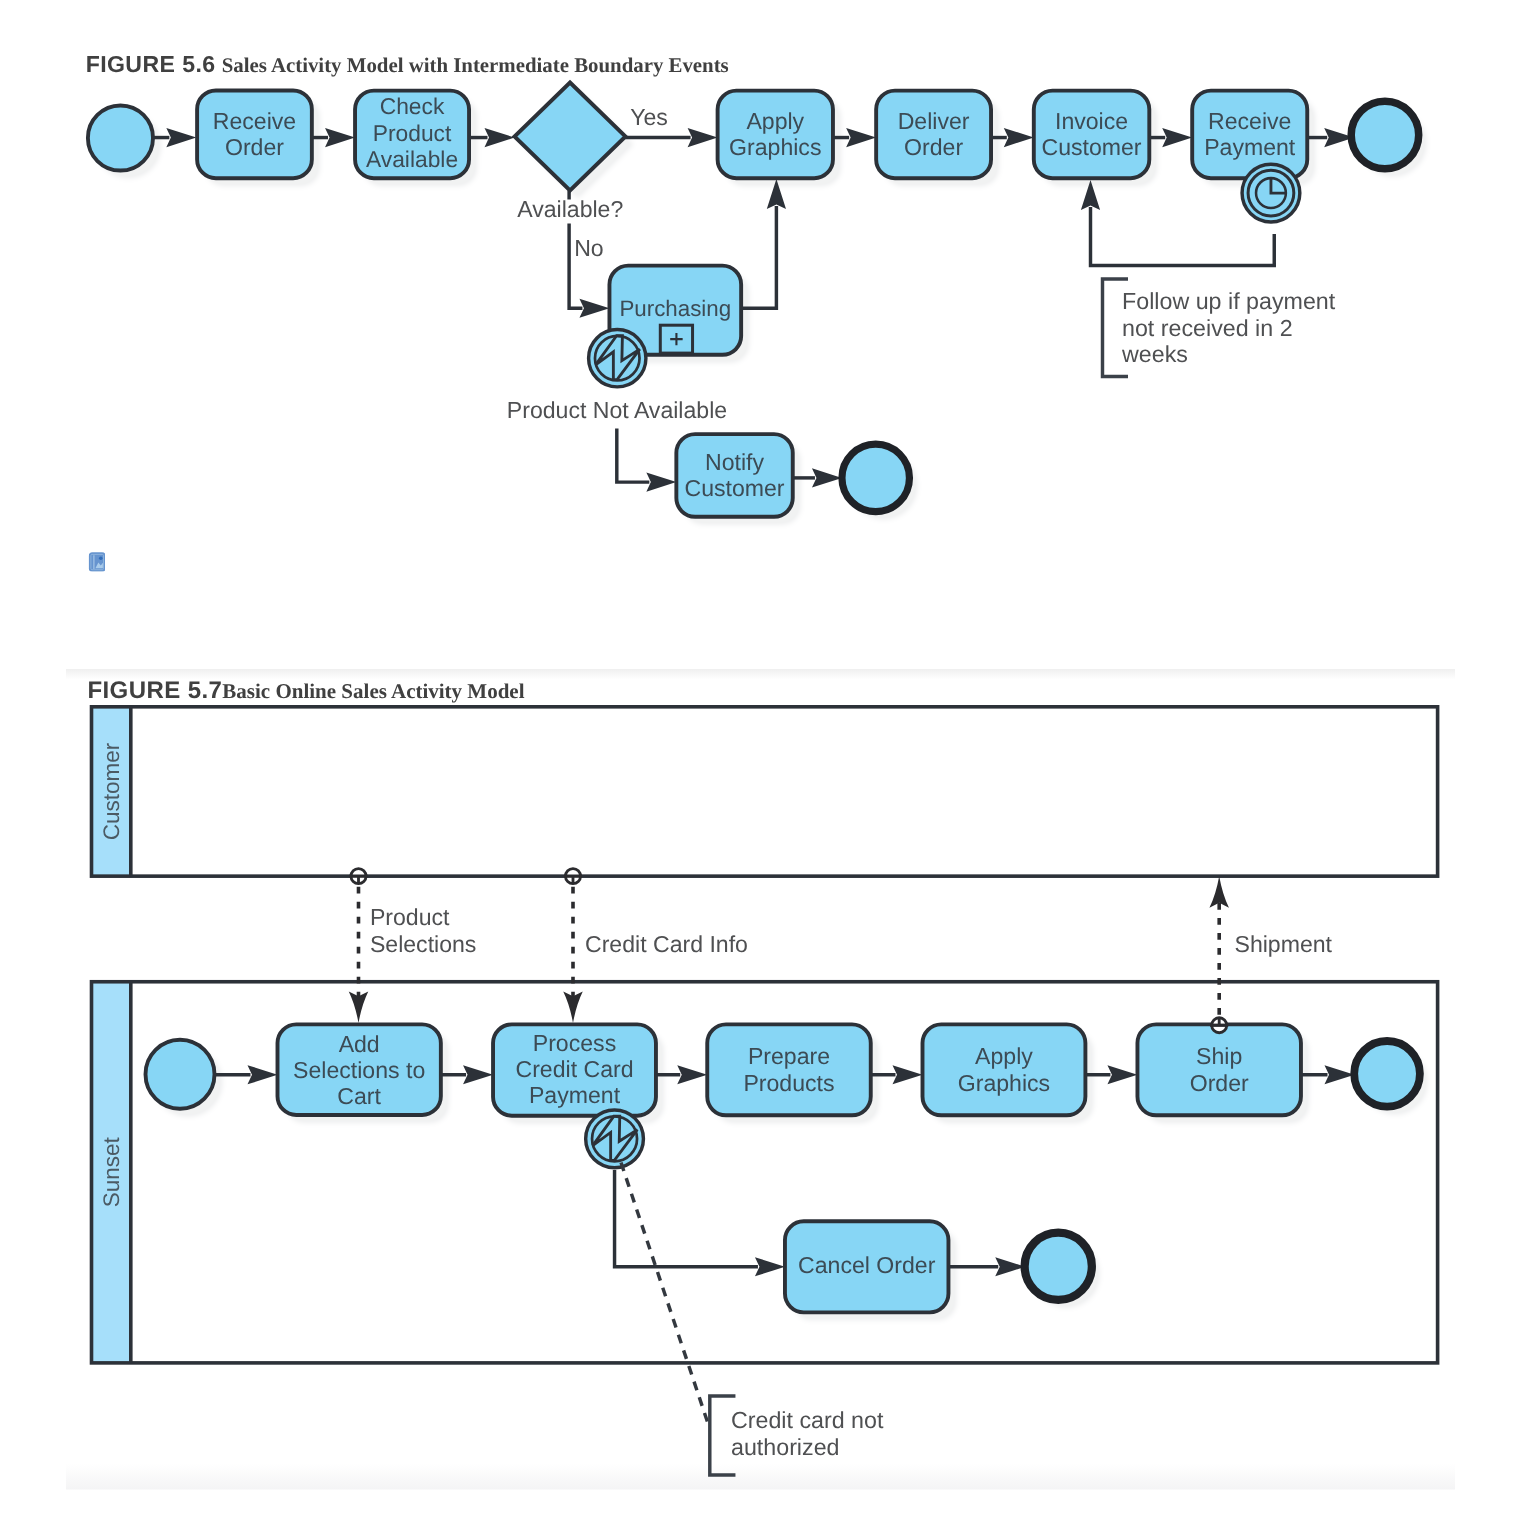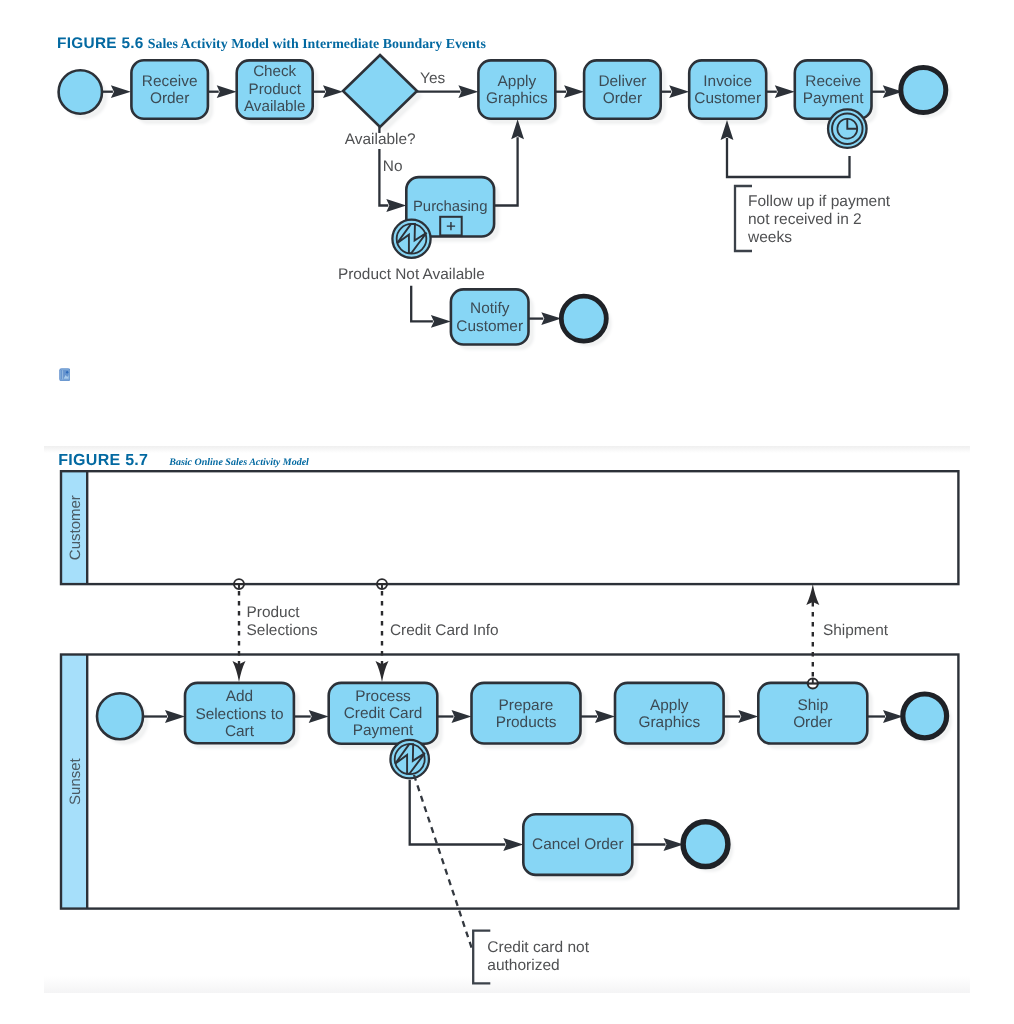--- a/index.html
+++ b/index.html
@@ -6,21 +6,21 @@
   html,body{margin:0;padding:0;background:#ffffff;}
   body{width:1014px;height:1024px;overflow:hidden;
        font-family:"Liberation Sans",sans-serif;}
   #page{position:relative;width:1014px;height:1024px;background:#fff;overflow:hidden;
         -webkit-font-smoothing:antialiased;text-rendering:geometricPrecision;}
   #canvas{position:absolute;left:0;top:0;z-index:3;}
   #canvas text{-webkit-font-smoothing:antialiased;}
   #page, #page *{-webkit-font-smoothing:antialiased;}
   #page{will-change:transform;}
   .pagefold{z-index:1;}
-  .fig-title{position:absolute;white-space:nowrap;color:#0369a1;}
+  .fig-title{position:absolute;white-space:nowrap;color:#404040;}
   .fig-title .lbl{font-family:"Liberation Sans",sans-serif;font-weight:700;}
   .fig-title .cap{font-family:"Liberation Serif",serif;font-weight:700;}
   .pagefold{position:absolute;pointer-events:none;}
   .ph-icon{position:absolute;}
 </style>
 </head>
 <body>
 
 <div id="page">
   <svg id="canvas" width="1014" height="1024" viewBox="0 0 1014 1024">
@@ -285,21 +285,21 @@
           <text x="823" y="634.9" text-anchor="start" font-family="&quot;Liberation Sans&quot;, sans-serif" font-size="15.4" fill="#4f5052"><tspan x="823" y="634.9">Shipment</tspan></text>
         </g>
         <g>
           <path d="M414,775 L473,952" fill="none" stroke="#33383f" stroke-width="2.3" stroke-dasharray="6 5" stroke-linecap="butt"></path>
           <path d="M490.3,930.6 H473.2 V983.3000000000001 H490.3" fill="none" stroke="#3b4149" stroke-width="2.3" stroke-linejoin="miter"></path>
           <text x="487.3" y="952.1" text-anchor="start" font-family="&quot;Liberation Sans&quot;, sans-serif" font-size="15.5" fill="#4f5052"><tspan x="487.3" y="952.1">Credit card not</tspan><tspan x="487.3" y="969.9">authorized</tspan></text>
         </g>
       </g>
     </svg>
 <div class="fig-title" style="left: 57.1px; top: 34.6px;"><span class="lbl" style="font-size: 15.4px; letter-spacing: 0.28px;">FIGURE 5.6</span><span class="cap" style="font-size: 13.9px; margin-left: 4.1px;">Sales Activity Model with Intermediate Boundary Events</span></div>
-    <div class="fig-title" style="left: 58.3px; top: 451.6px;"><span class="lbl" style="font-size: 16px; letter-spacing: 0.28px;">FIGURE 5.7</span><span class="cap" style="font-size: 10px; margin-left: 21px; font-style: italic;">Basic Online Sales Activity Model</span></div>
+    <div class="fig-title" style="left: 58.3px; top: 451.6px;"><span class="lbl" style="font-size: 16px; letter-spacing: 0.28px;">FIGURE 5.7</span><span class="cap" style="font-size: 14px; margin-left: 0;">Basic Online Sales Activity Model</span></div>
     <div class="pagefold" style="left: 44px; top: 445.8px; width: 926px; height: 7px; background: linear-gradient(rgb(239, 239, 239) 0%, rgb(255, 255, 255) 100%);"></div>
     <div class="pagefold" style="left: 44px; top: 975.8px; width: 926px; height: 17.5px; background: linear-gradient(rgb(255, 255, 255) 0%, rgb(244, 244, 245) 100%);"></div>
     <div class="ph-icon" style="left: 58.8px; top: 368.1px; width: 11.6px; height: 13.4px; opacity: 0.92;"><svg width="11.6" height="13.4" viewBox="0 0 116 134">
         <rect x="2" y="2" width="112" height="130" rx="24" fill="#5a8ccb"></rect>
         <rect x="16" y="16" width="84" height="102" rx="8" fill="none" stroke="#87b0dc" stroke-width="6"></rect>
         <path d="M36 22 V114" stroke="#9dc0e5" stroke-width="8" fill="none"></path>
         <path d="M46 108 L66 70 L82 90 L96 72 L96 108 Z" fill="#a3c8ea"></path>
         <circle cx="82" cy="42" r="12" fill="#1f60b5"></circle>
       </svg></div>
   </div>

